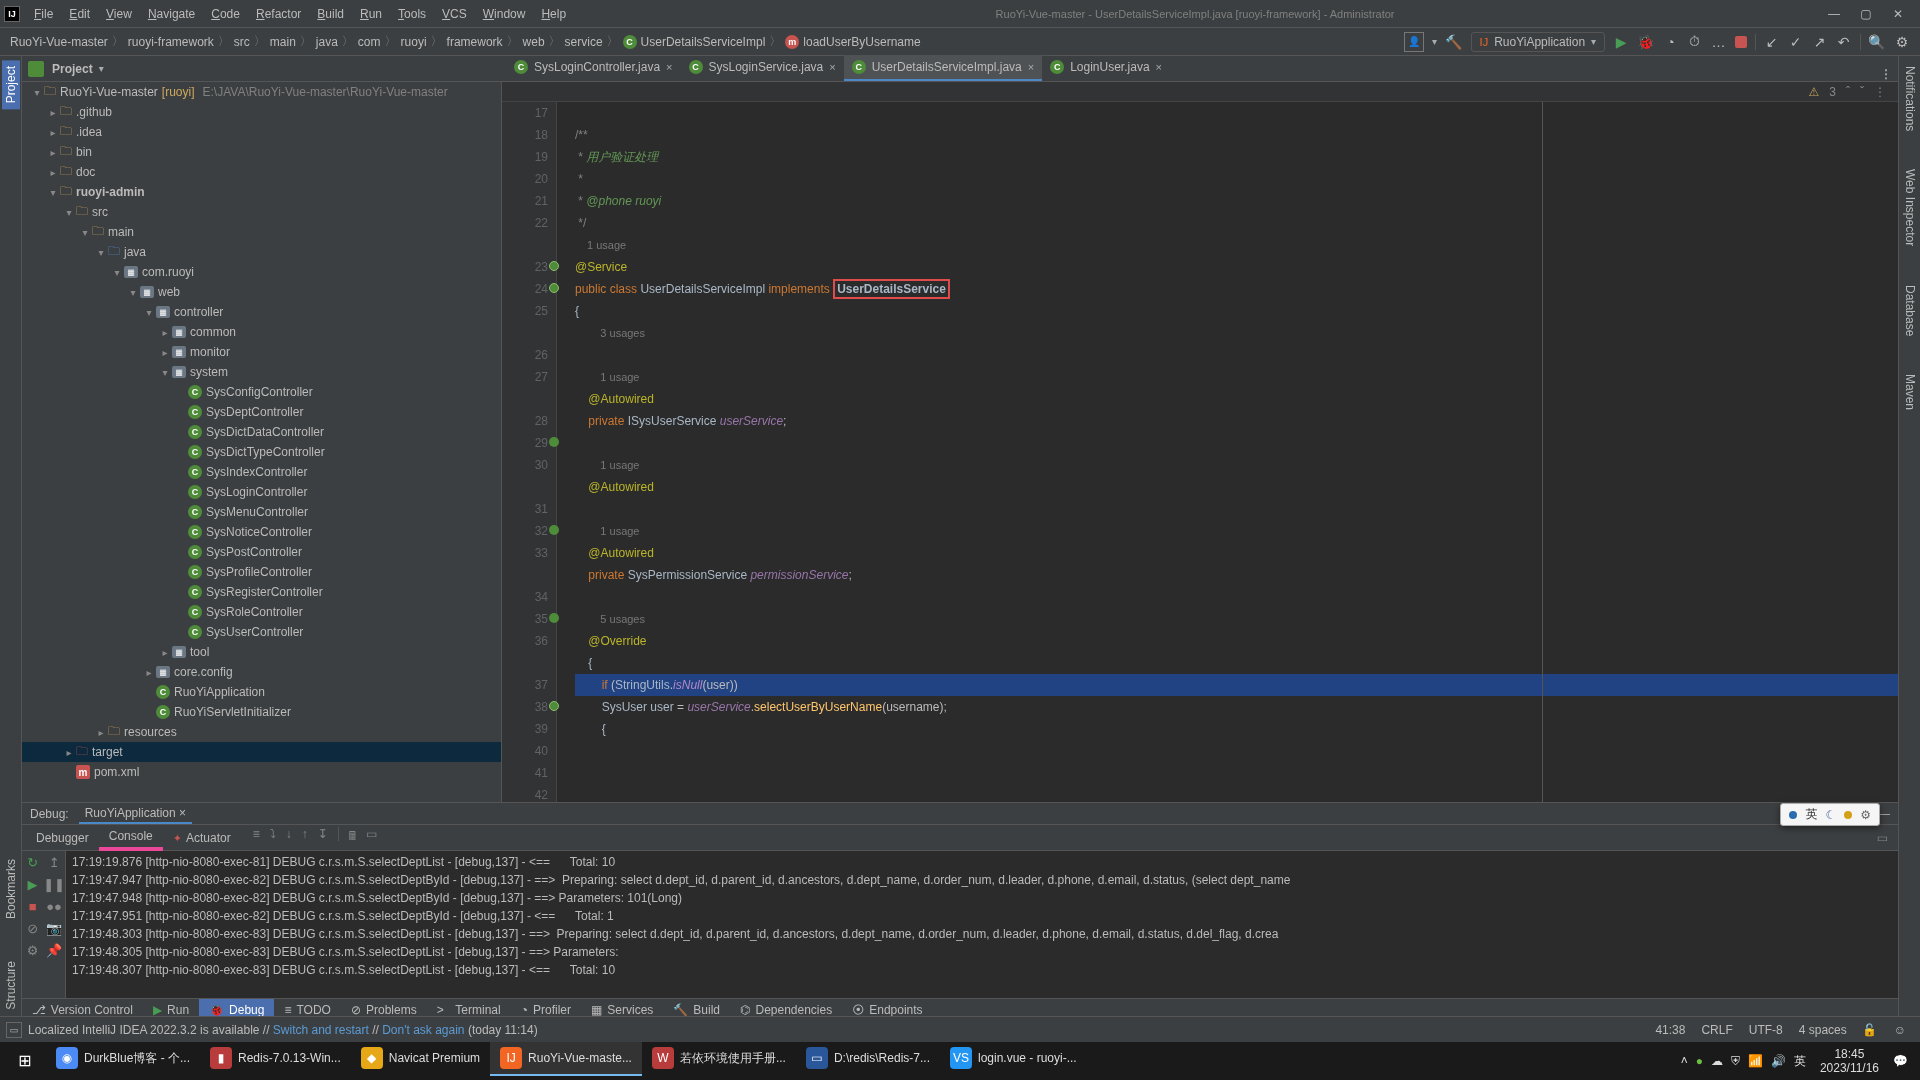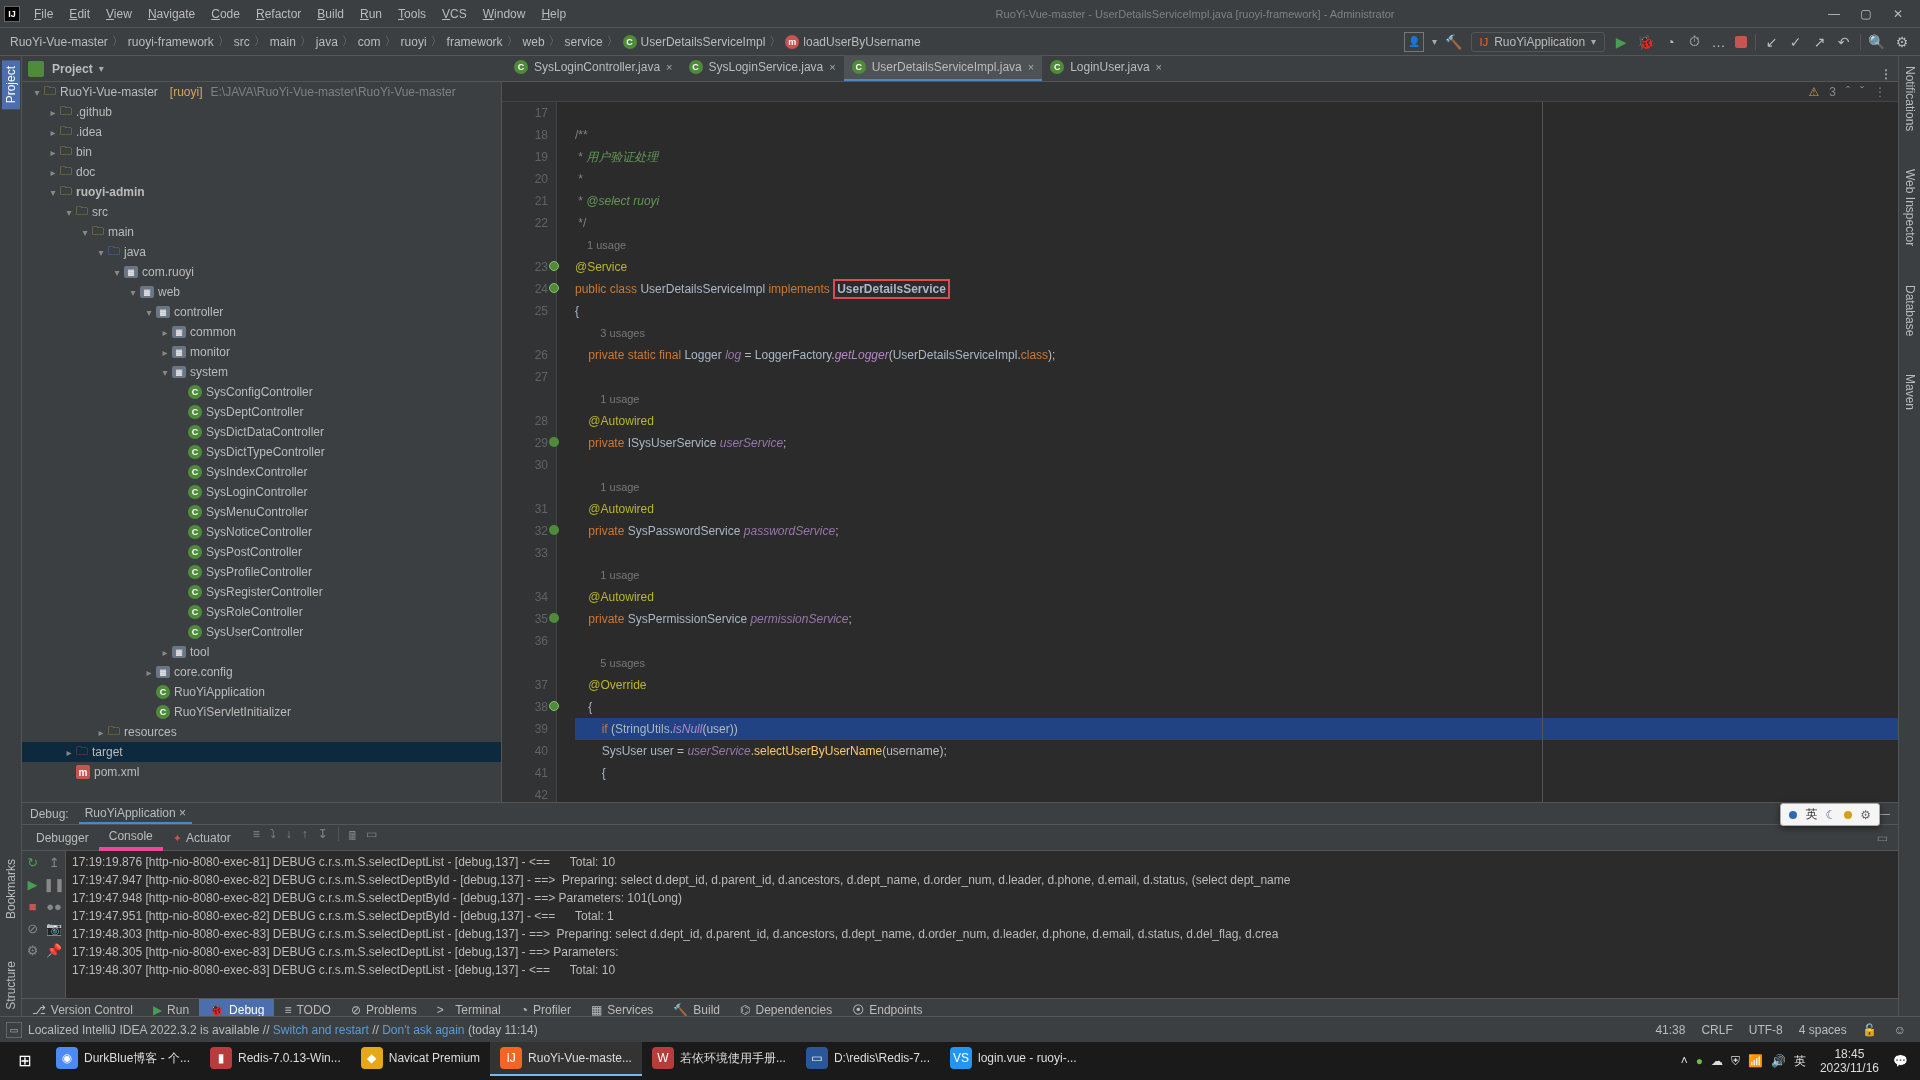--- a/index.html
+++ b/index.html
@@ -294,21 +294,21 @@
   <span class="hicon">⇱</span>
   <span class="hicon">⚙</span>
   <span class="hicon">—</span>
 </div>
 
 <div class="project-tree" id="project-tree">
     <div class="tree-row" style="padding-left: 8px;">
       <span class="arrow">▾</span>
       <span class="folder">🗀</span>
       <span>RuoYi-Vue-master</span>
-      <span style="color:#d0a85c;margin-left:12px">[ruoyi]</span>
+      <span style="color:#d0a85c;margin-left:4px">[ruoyi]</span>
       <span class="path-suffix">E:\JAVA\RuoYi-Vue-master\RuoYi-Vue-master</span>
     </div>
     <div class="tree-row" style="padding-left: 24px;">
       <span class="arrow">▸</span>
       <span class="folder">🗀</span>
       <span>.github</span>
     </div>
     <div class="tree-row" style="padding-left: 24px;">
       <span class="arrow">▸</span>
       <span class="folder">🗀</span>
@@ -543,36 +543,34 @@
       <div class="gl">40</div>
       <div class="gl">41</div>
       <div class="gl">42</div>
     </div>
   <div class="code" id="code-area">
       <div class="code-splitter"></div>
       <div class="cl"></div>
       <div class="cl"><span class="comment">/**</span></div>
       <div class="cl"><span class="comment"> * <span class="doc">用户验证处理</span></span></div>
       <div class="cl"><span class="comment"> *</span></div>
-      <div class="cl"><span class="comment"> * <span class="doc">@select</span> <span class="doc">ruoyi</span></span></div>
+      <div class="cl"><span class="comment"> * <span class="doc">@phone</span> <span class="doc">ruoyi</span></span></div>
       <div class="cl"><span class="comment"> */</span></div>
       <div class="cl"><span class="usage-hint">1 usage</span></div>
       <div class="cl"><span class="ann">@Service</span></div>
       <div class="cl"><span class="kw">public class</span> <span class="type">UserDetailsServiceImpl</span> <span class="kw">implements</span> <span class="redbox"><span class="type">UserDetailsService</span></span></div>
       <div class="cl"><span class="ident">{</span></div>
       <div class="cl">    <span class="usage-hint">3 usages</span></div>
-      <div class="cl">    <span class="kw">private static final</span> <span class="type">Logger</span> <span class="field">log</span> = <span class="type">LoggerFactory</span>.<span class="static-method">getLogger</span>(<span class="type">UserDetailsServiceImpl</span>.<span class="kw">class</span>);</div>
       <div class="cl"></div>
       <div class="cl">    <span class="usage-hint">1 usage</span></div>
       <div class="cl">    <span class="ann">@Autowired</span></div>
       <div class="cl">    <span class="kw">private</span> <span class="type">ISysUserService</span> <span class="field">userService</span>;</div>
       <div class="cl"></div>
       <div class="cl">    <span class="usage-hint">1 usage</span></div>
       <div class="cl">    <span class="ann">@Autowired</span></div>
-      <div class="cl">    <span class="kw">private</span> <span class="type">SysPasswordService</span> <span class="field">passwordService</span>;</div>
       <div class="cl"></div>
       <div class="cl">    <span class="usage-hint">1 usage</span></div>
       <div class="cl">    <span class="ann">@Autowired</span></div>
       <div class="cl">    <span class="kw">private</span> <span class="type">SysPermissionService</span> <span class="field">permissionService</span>;</div>
       <div class="cl"></div>
       <div class="cl">    <span class="usage-hint">5 usages</span></div>
       <div class="cl">    <span class="ann">@Override</span></div>
       <div class="cl">    <span class="ident">{</span></div>
       <div class="cl current-line">        <span class="kw">if</span> (<span class="type">StringUtils</span>.<span class="static-method">isNull</span>(user))</div>
       <div class="cl">        <span class="type">SysUser</span> <span class="ident">user</span> = <span class="field">userService</span>.<span class="method">selectUserByUserName</span>(username);</div>

